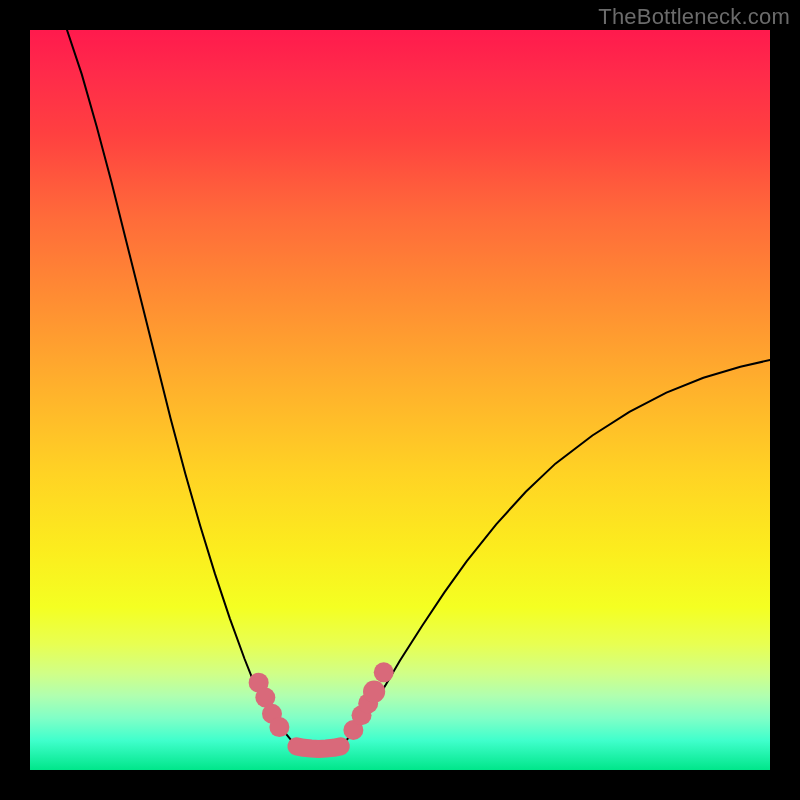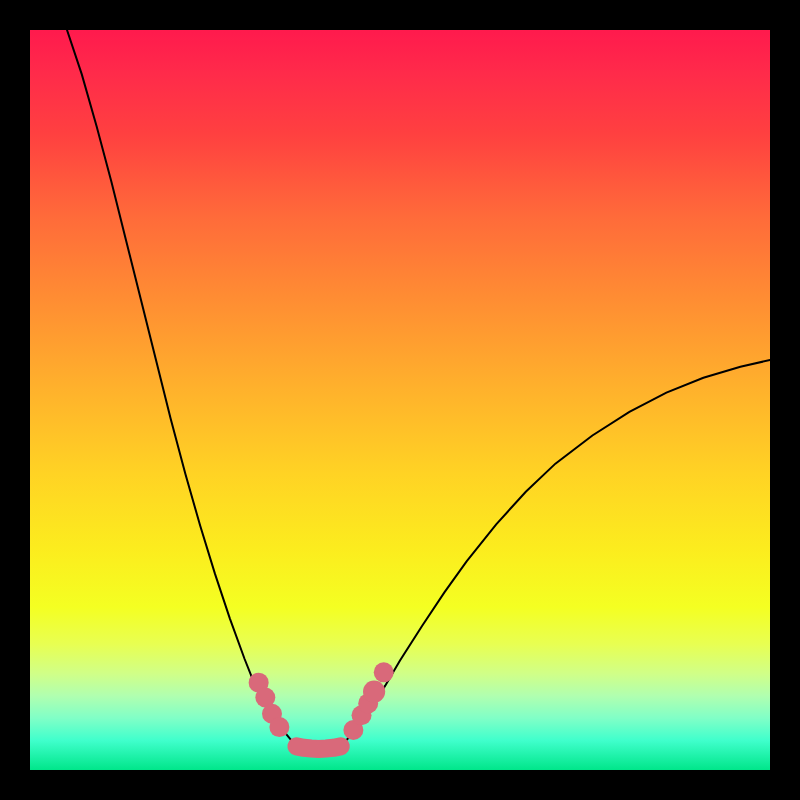--- a/index.html
+++ b/index.html
@@ -78,13 +78,14 @@
           <circle cx="241.98" cy="683.76" r="9.99" fill="#d9697a"></circle>
           <circle cx="249.38" cy="697.08" r="9.99" fill="#d9697a"></circle>
           <circle cx="323.38" cy="700.04" r="9.99" fill="#d9697a"></circle>
           <circle cx="331.52" cy="685.24" r="9.99" fill="#d9697a"></circle>
           <circle cx="338.18" cy="673.40" r="9.99" fill="#d9697a"></circle>
           <circle cx="344.10" cy="661.56" r="11.10" fill="#d9697a"></circle>
           <circle cx="353.72" cy="642.32" r="9.99" fill="#d9697a"></circle>
         </g>
     </svg>
   </div>
+  <div class="watermark">TheBottleneck.com</div>
 </div>
 
 </body></html>

